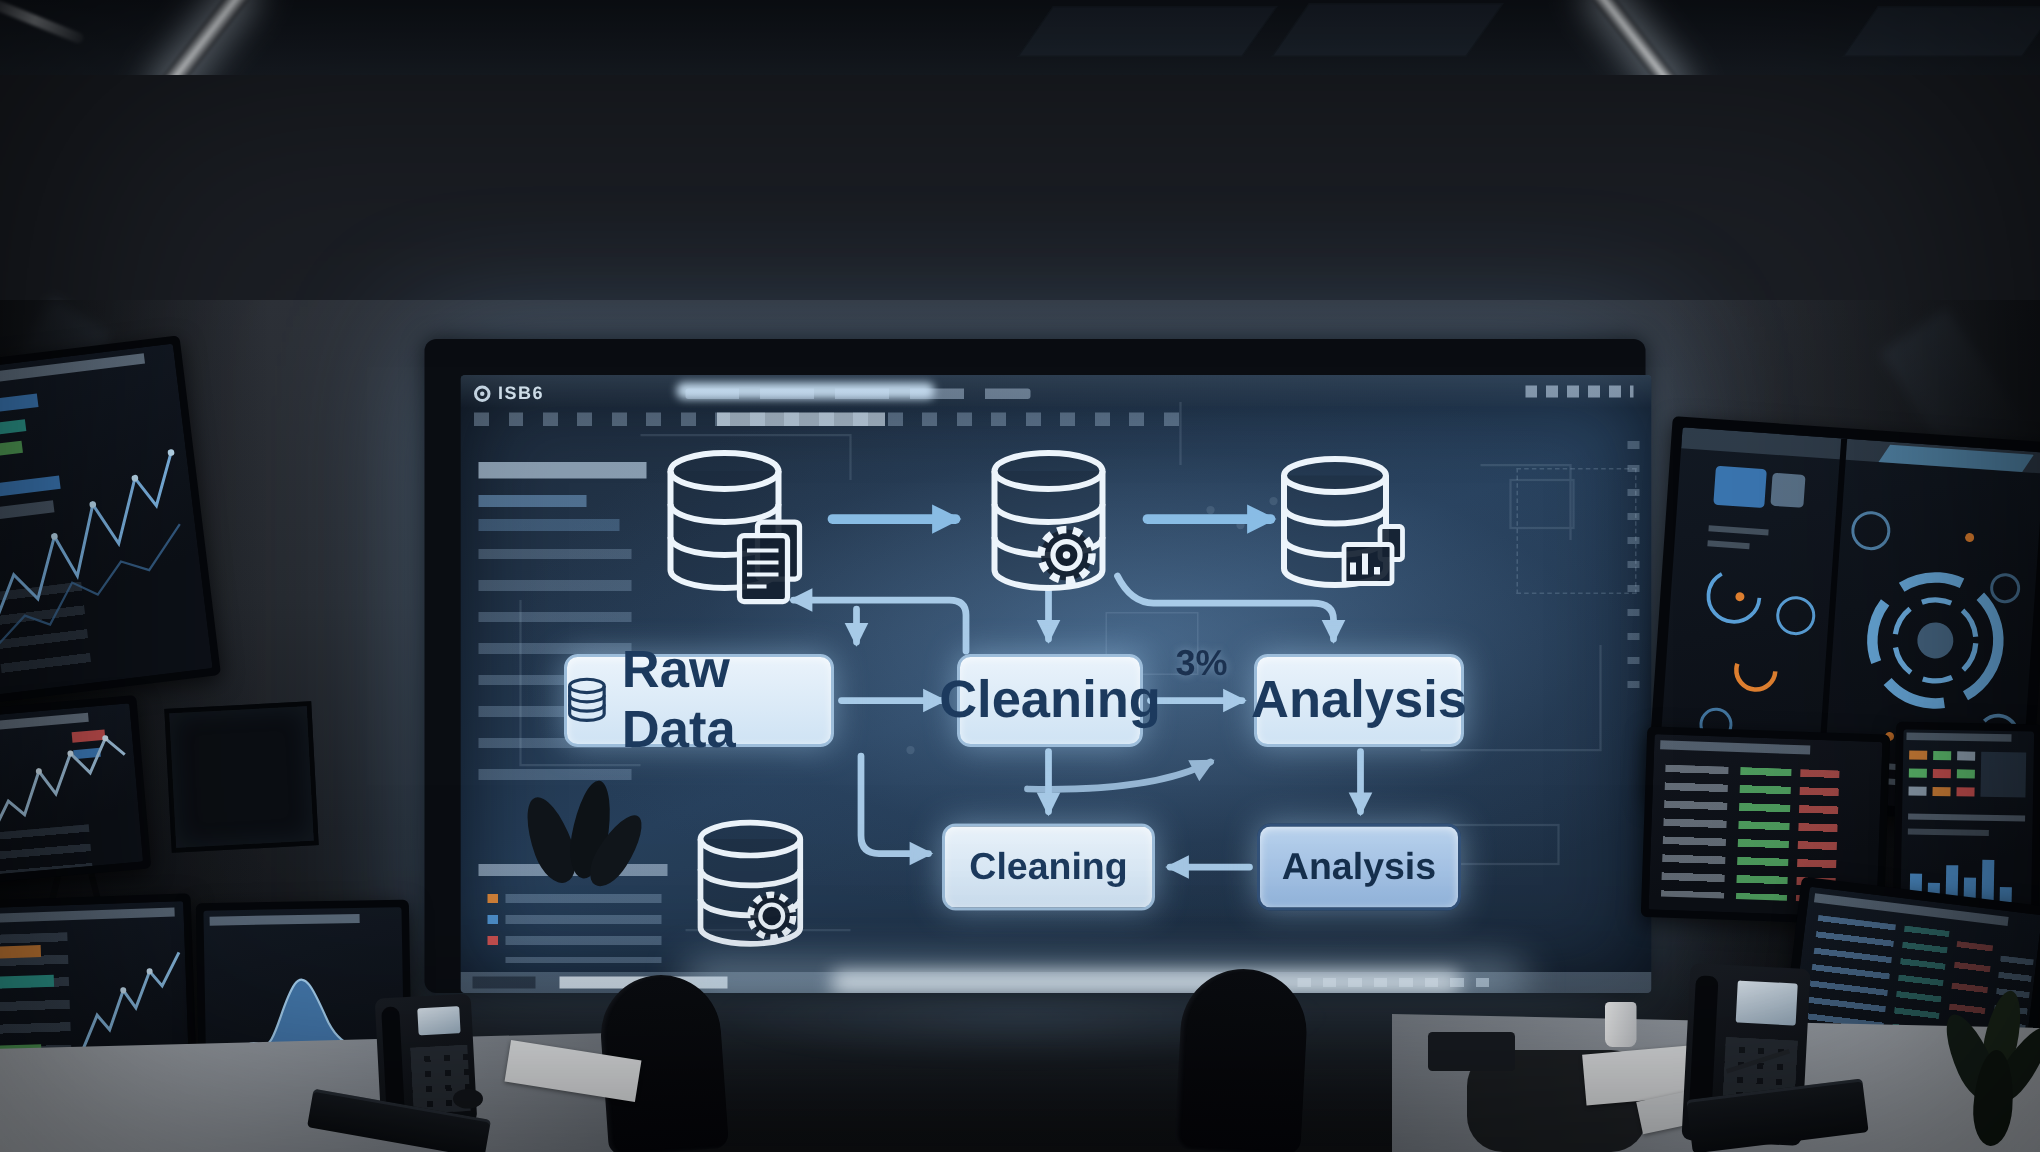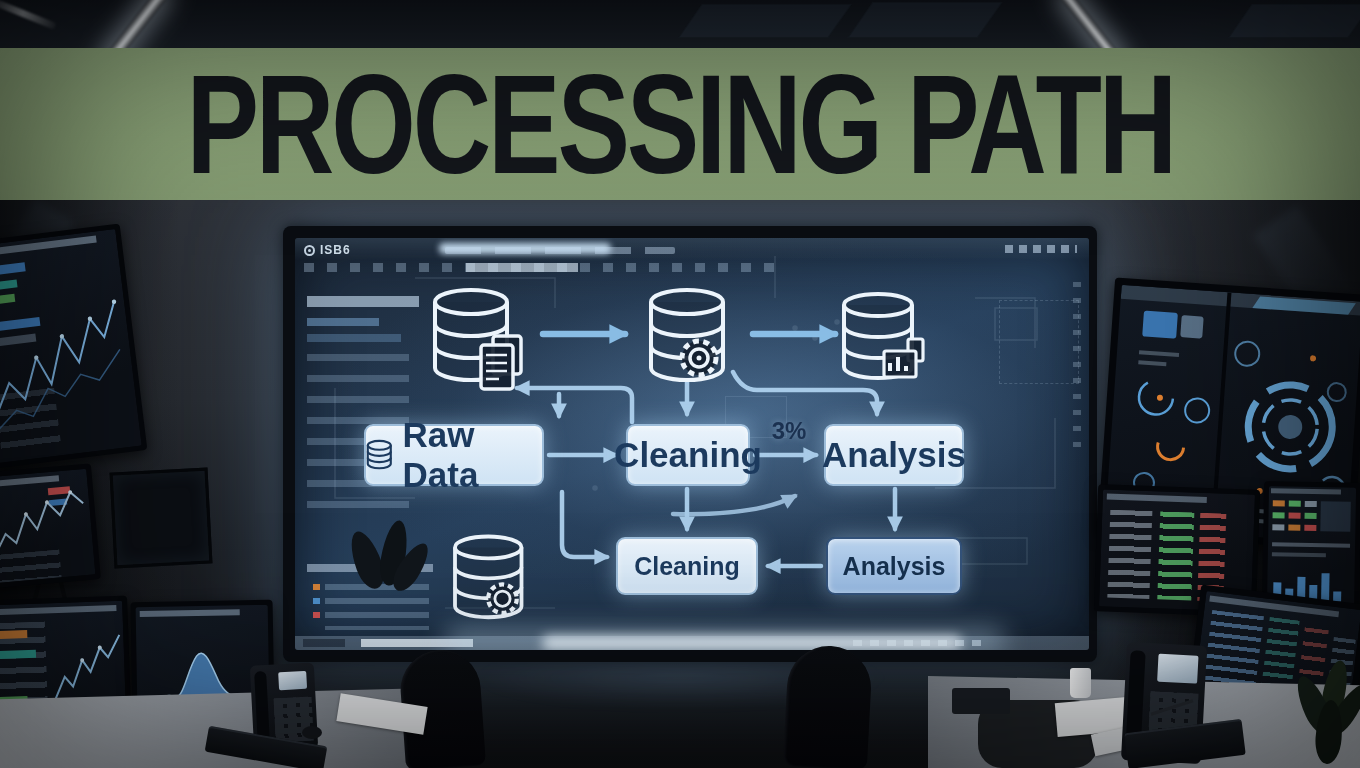--- a/index.html
+++ b/index.html
@@ -34,21 +34,21 @@
   .room-shade-right { position:absolute; right:0; top:0; width:250px; height:100%;
     background:linear-gradient(-90deg,rgba(5,7,10,.7),rgba(5,7,10,0)); }
   .streak { position:absolute; background:linear-gradient(180deg,rgba(150,185,220,.16),rgba(150,185,220,0)); filter:blur(4px); }
   .st1 { left:8px; top:4px; width:46px; height:90px; transform:rotate(32deg); }
   .st2 { left:1282px; top:10px; width:54px; height:120px; transform:rotate(-34deg); }
   .floor-glow { position:absolute; left:470px; top:448px; width:420px; height:60px; border-radius:50%;
     background:radial-gradient(ellipse, rgba(150,190,230,.14), rgba(150,190,230,0) 70%); filter:blur(6px); }
 
   
   .big-screen { position:absolute; left:283px; top:226px; width:814px; height:436px;
-    background:#0a0d12; border-radius:8px; padding:12px; z-index:5;
+    background:#0a0d12; border-radius:8px; padding:24px; z-index:5;
     box-shadow:0 0 90px 8px rgba(130,180,230,.30), 0 0 14px rgba(0,0,0,.9); }
   .screen-inner { position:relative; width:794px; height:412px; overflow:hidden; border-radius:3px;
     background:
       radial-gradient(ellipse 68% 58% at 57% 44%, rgba(125,170,215,.38), rgba(60,90,125,.14) 55%, rgba(0,0,0,0) 78%),
       linear-gradient(158deg,#1d2a3a 0%,#27405c 48%,#1b2a3c 100%);
     box-shadow:inset 0 0 60px rgba(5,10,18,.8); }
   .s-topstrip { position:absolute; left:0; top:0; width:100%; height:22px; background:linear-gradient(180deg,rgba(170,205,235,.16),rgba(170,205,235,0)); }
   .s-glowbar { position:absolute; left:144px; top:5px; width:172px; height:11px; background:#cfe7fa; border-radius:5px; filter:blur(3px); opacity:.9; }
   .s-glowbottom { position:absolute; left:247px; top:398px; width:420px; height:14px; background:#eaf6ff; border-radius:8px; filter:blur(6px); opacity:.95; }
   .s-glowbottom2 { position:absolute; left:150px; top:392px; width:560px; height:22px; background:rgba(195,228,252,.5); border-radius:10px; filter:blur(13px); }
@@ -216,23 +216,20 @@
 
   <div class="ceiling">
     <div class="ceil-tile ct1"></div>
     <div class="ceil-tile ct2"></div>
     <div class="ceil-tile ct3"></div>
     <div class="ceil-light cl1"></div>
     <div class="ceil-light cl2"></div>
     <div class="ceil-light cl3"></div>
   </div>
 
-  <div class="banner">
-    <div class="banner-title">PROCESSING PATH</div>
-  </div>
 
   <div class="room">
     <div class="streak st1"></div>
     <div class="streak st2"></div>
     <div class="room-shade-left"></div>
     <div class="room-shade-right"></div>
     <div class="floor-glow"></div>
   </div>
 
   <div class="dark-tv"></div>

